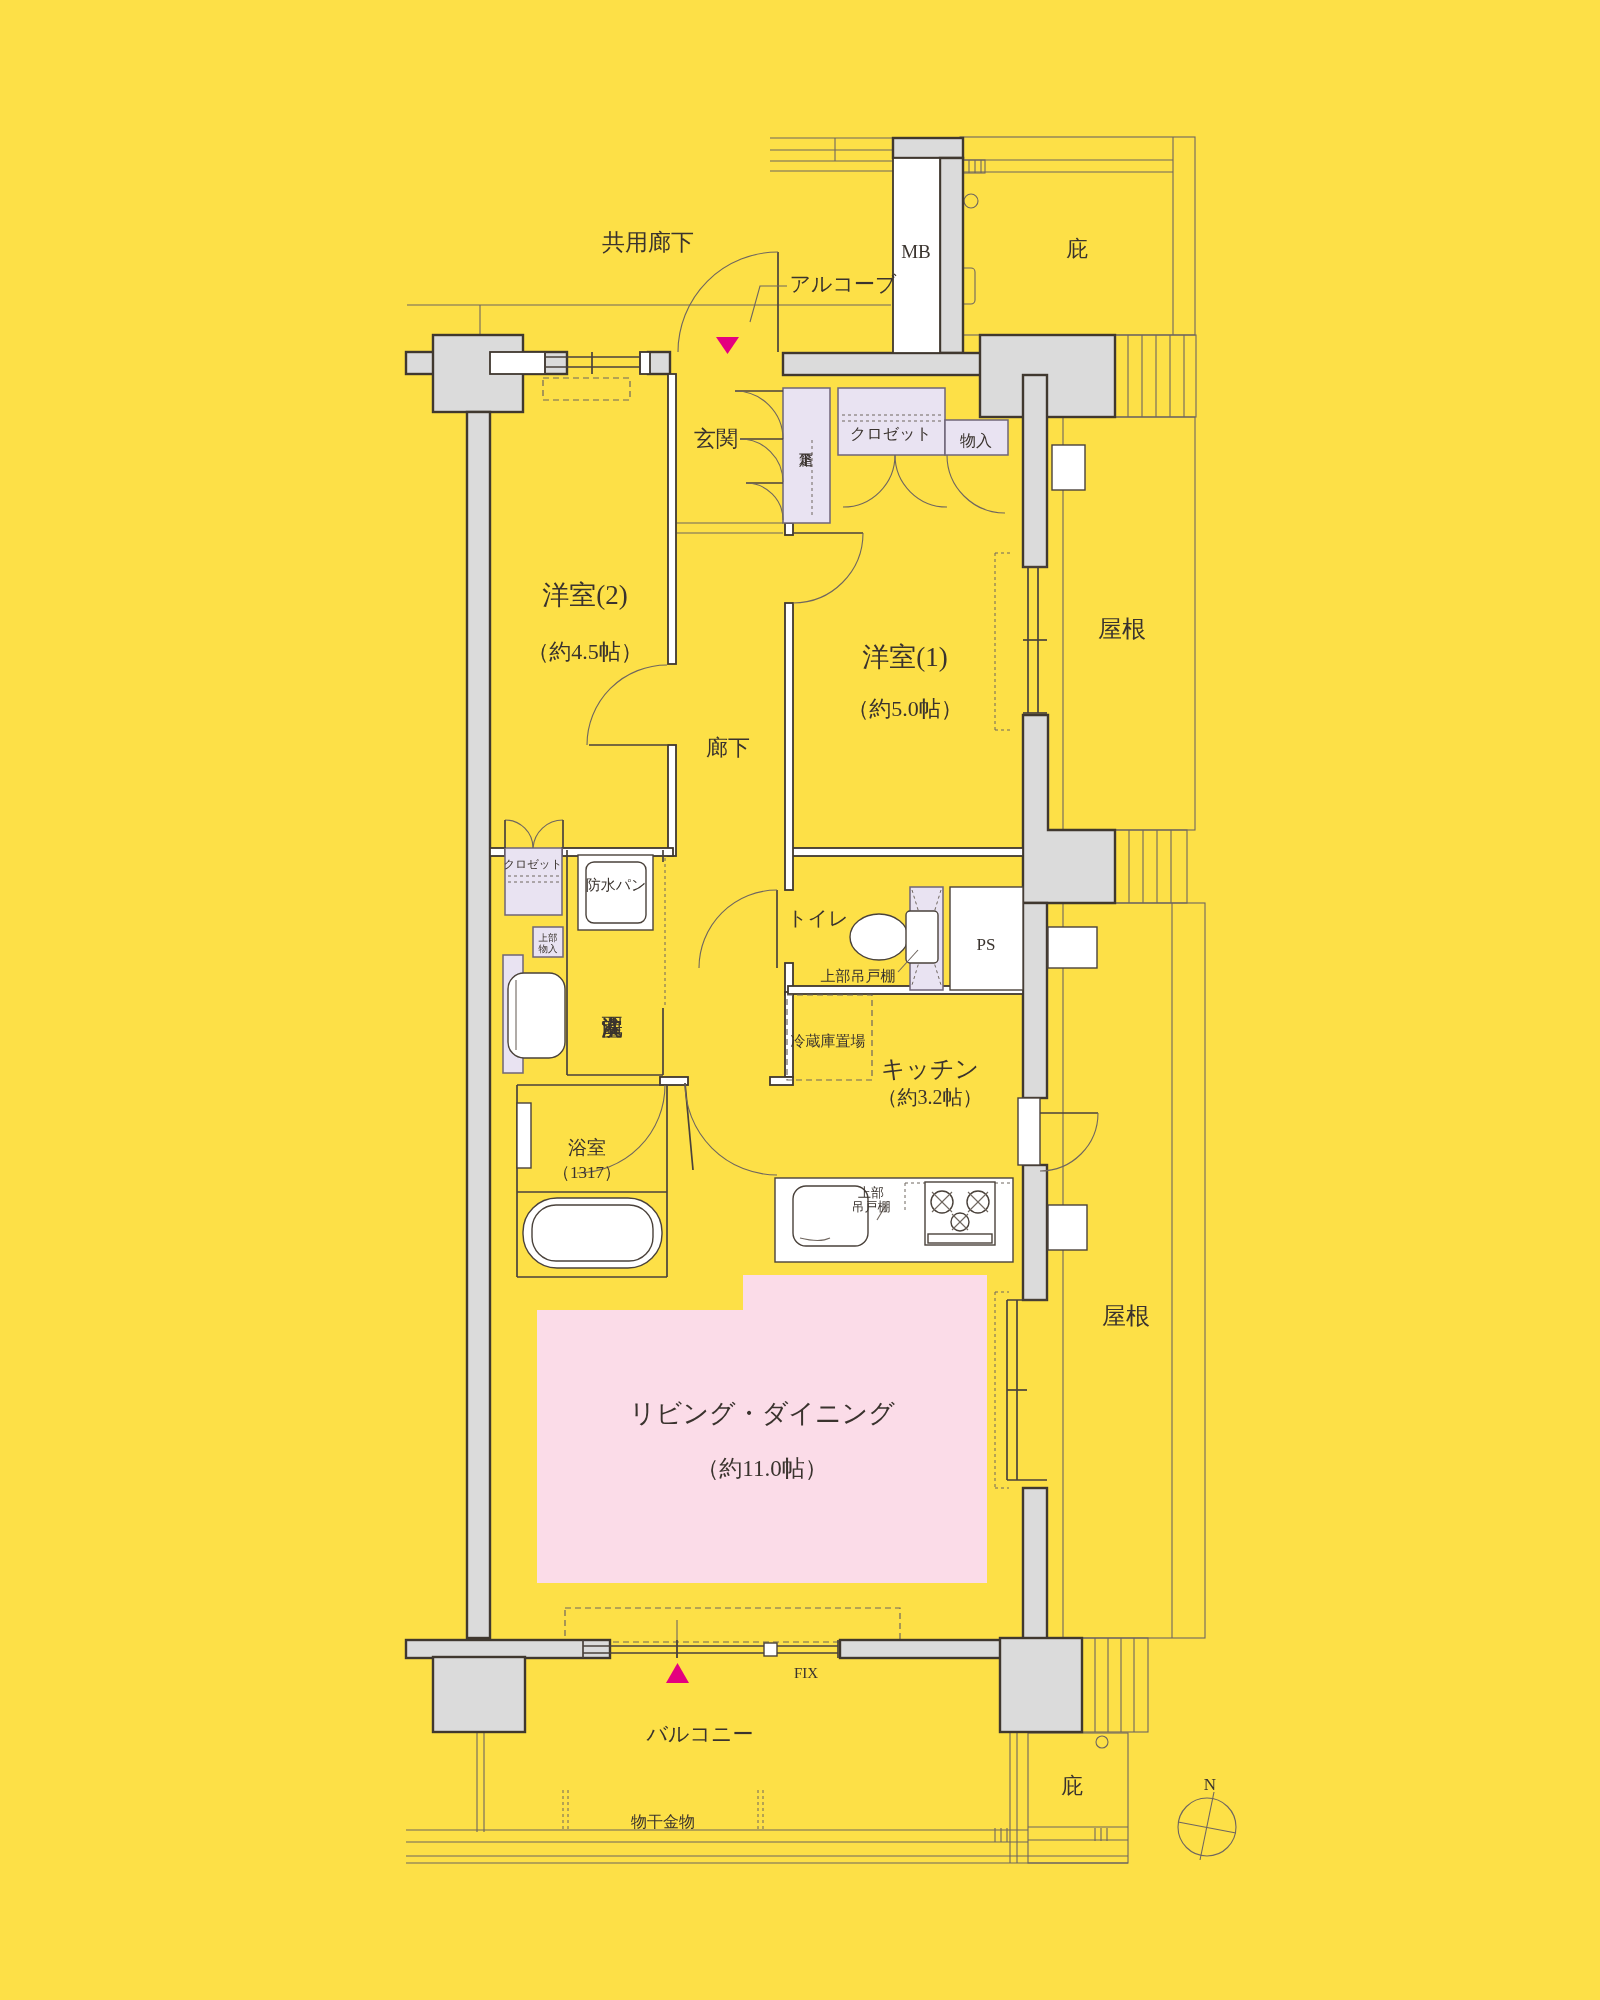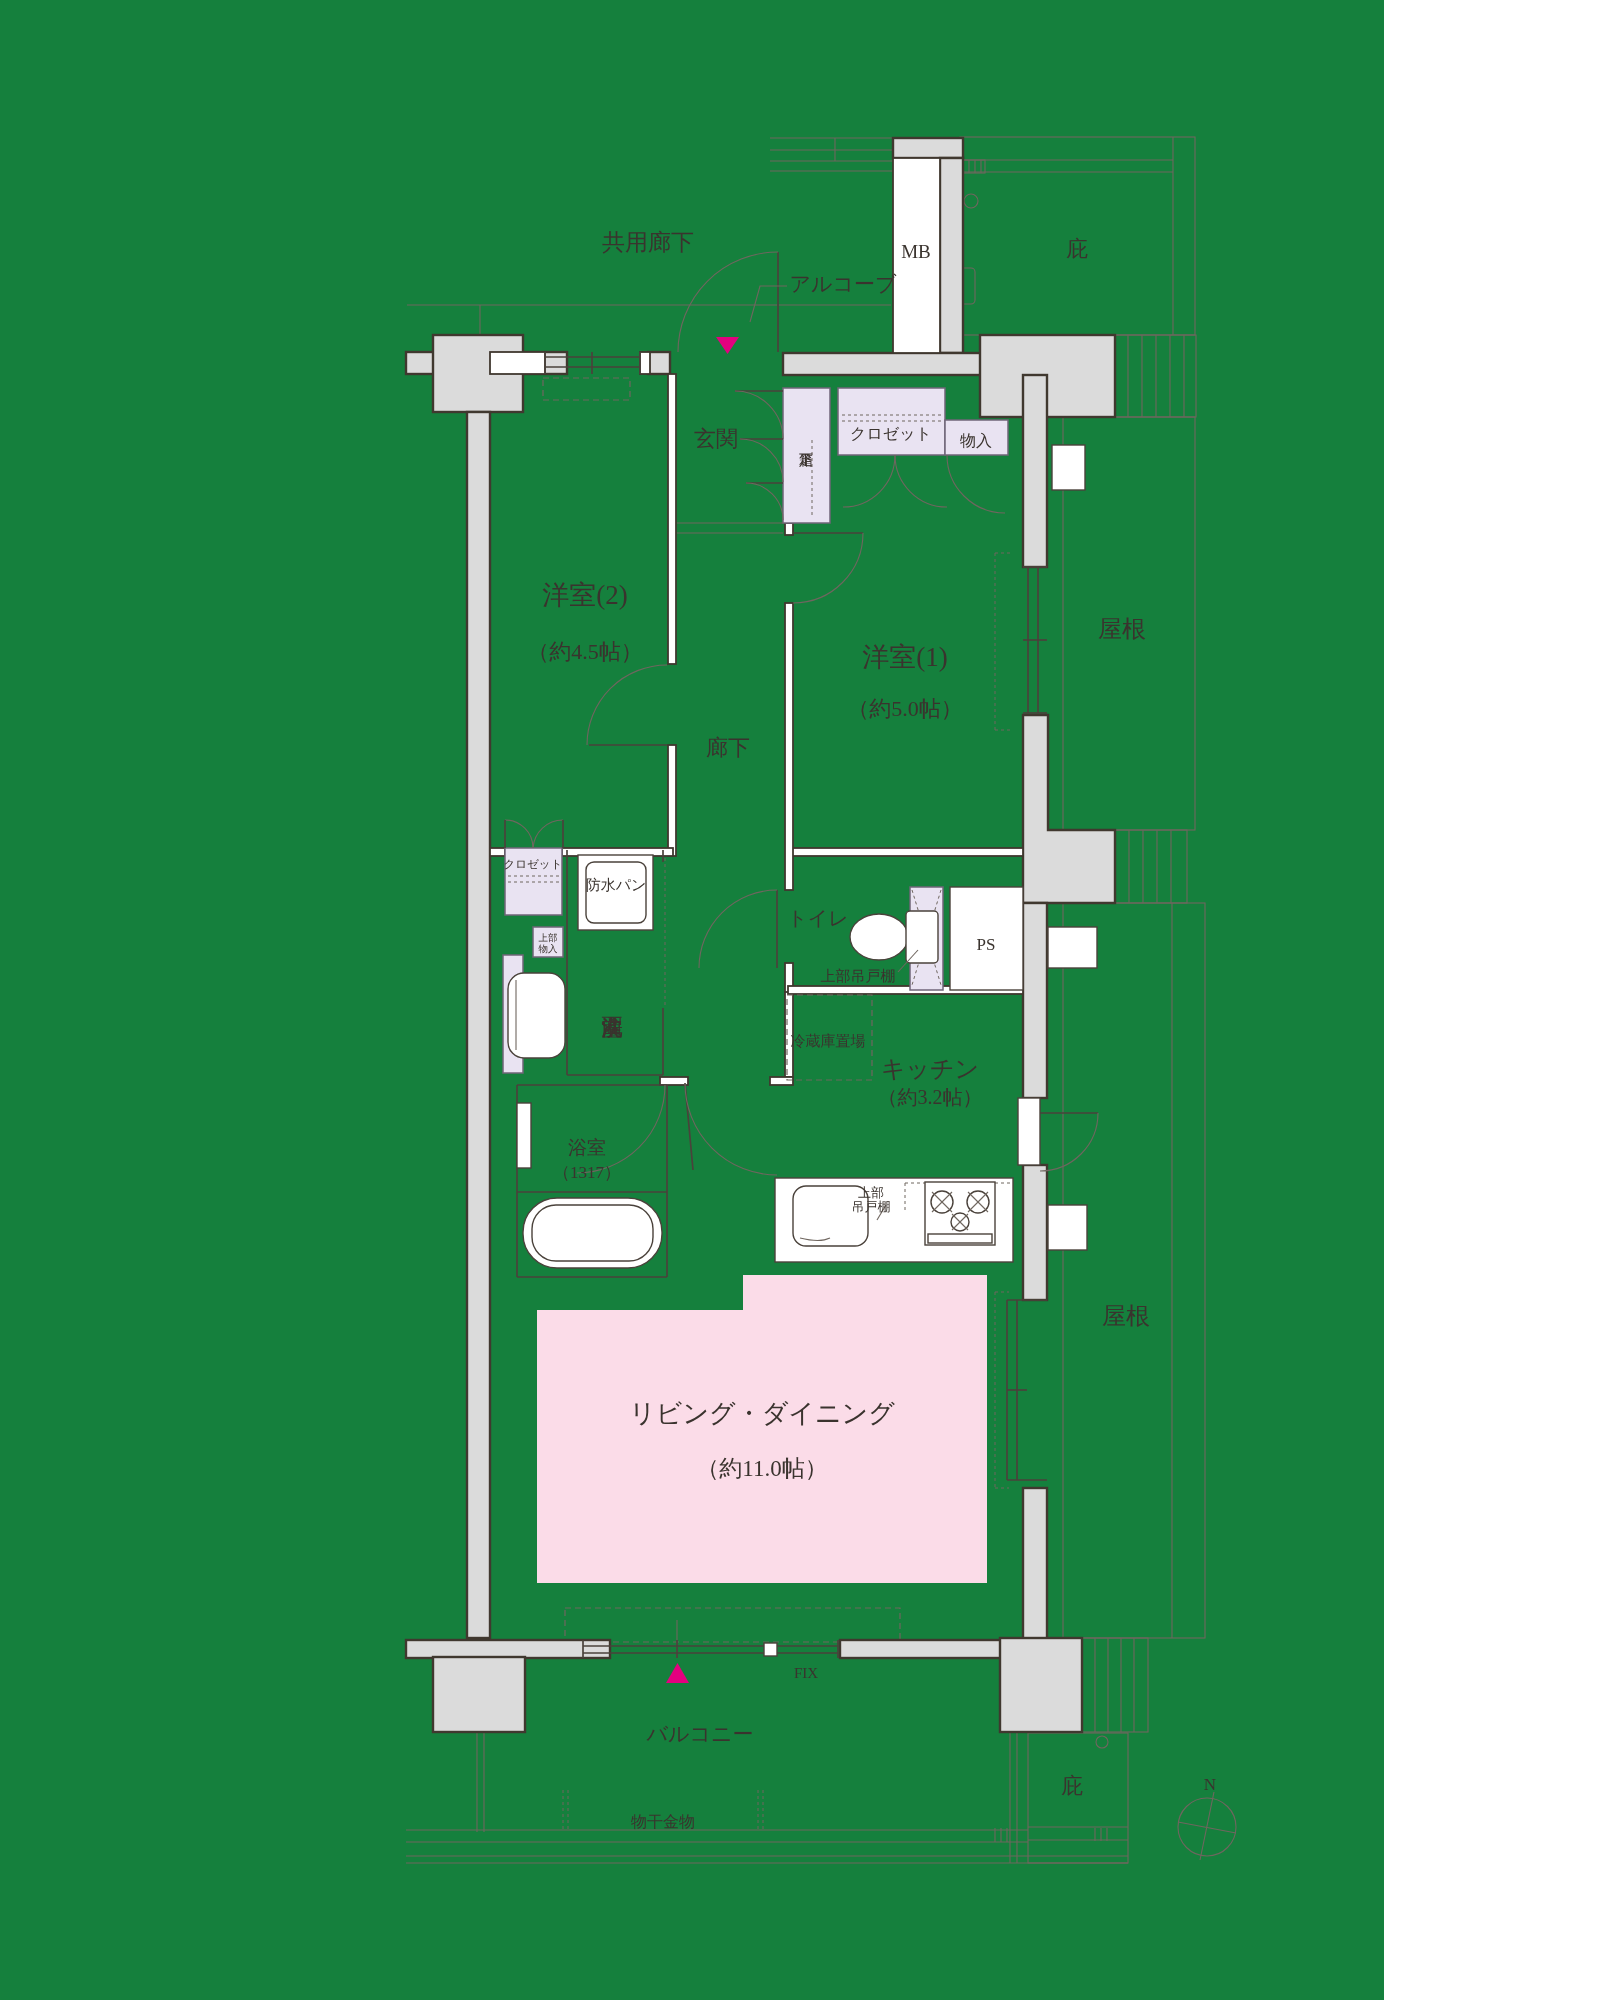--- a/index.html
+++ b/index.html
@@ -1,16 +1,16 @@
 <!DOCTYPE html>
 <html><head>
 <meta charset="utf-8">
 <style>
   html,body { margin:0; padding:0; background:#ffffff; }
-  .stage { width:1384px; height:2000px; position:relative; background:#15803d; }
+  .stage { width:1600px; height:2000px; position:relative; background:#fde047; }
   svg { display:block; }
   .wall   { fill:#dbdbdb; stroke:#40382f; stroke-width:2.4; }
   .wwall  { fill:#ffffff; stroke:#40382f; stroke-width:1.8; }
   .thin   { fill:none; stroke:#6f665f; stroke-width:1.1; }
   .med    { fill:none; stroke:#4a423b; stroke-width:1.7; }
   .fix    { fill:#ffffff; stroke:#4a423b; stroke-width:1.4; }
   .purple { fill:#e9e3f2; stroke:#6f6578; stroke-width:1.5; }
   .pink   { fill:#fbdce8; stroke:none; }
   .dash   { fill:none; stroke:#6f665f; stroke-width:1.2; stroke-dasharray:6 4; }
   .dash2  { fill:none; stroke:#6f665f; stroke-width:1; stroke-dasharray:3 3; }

